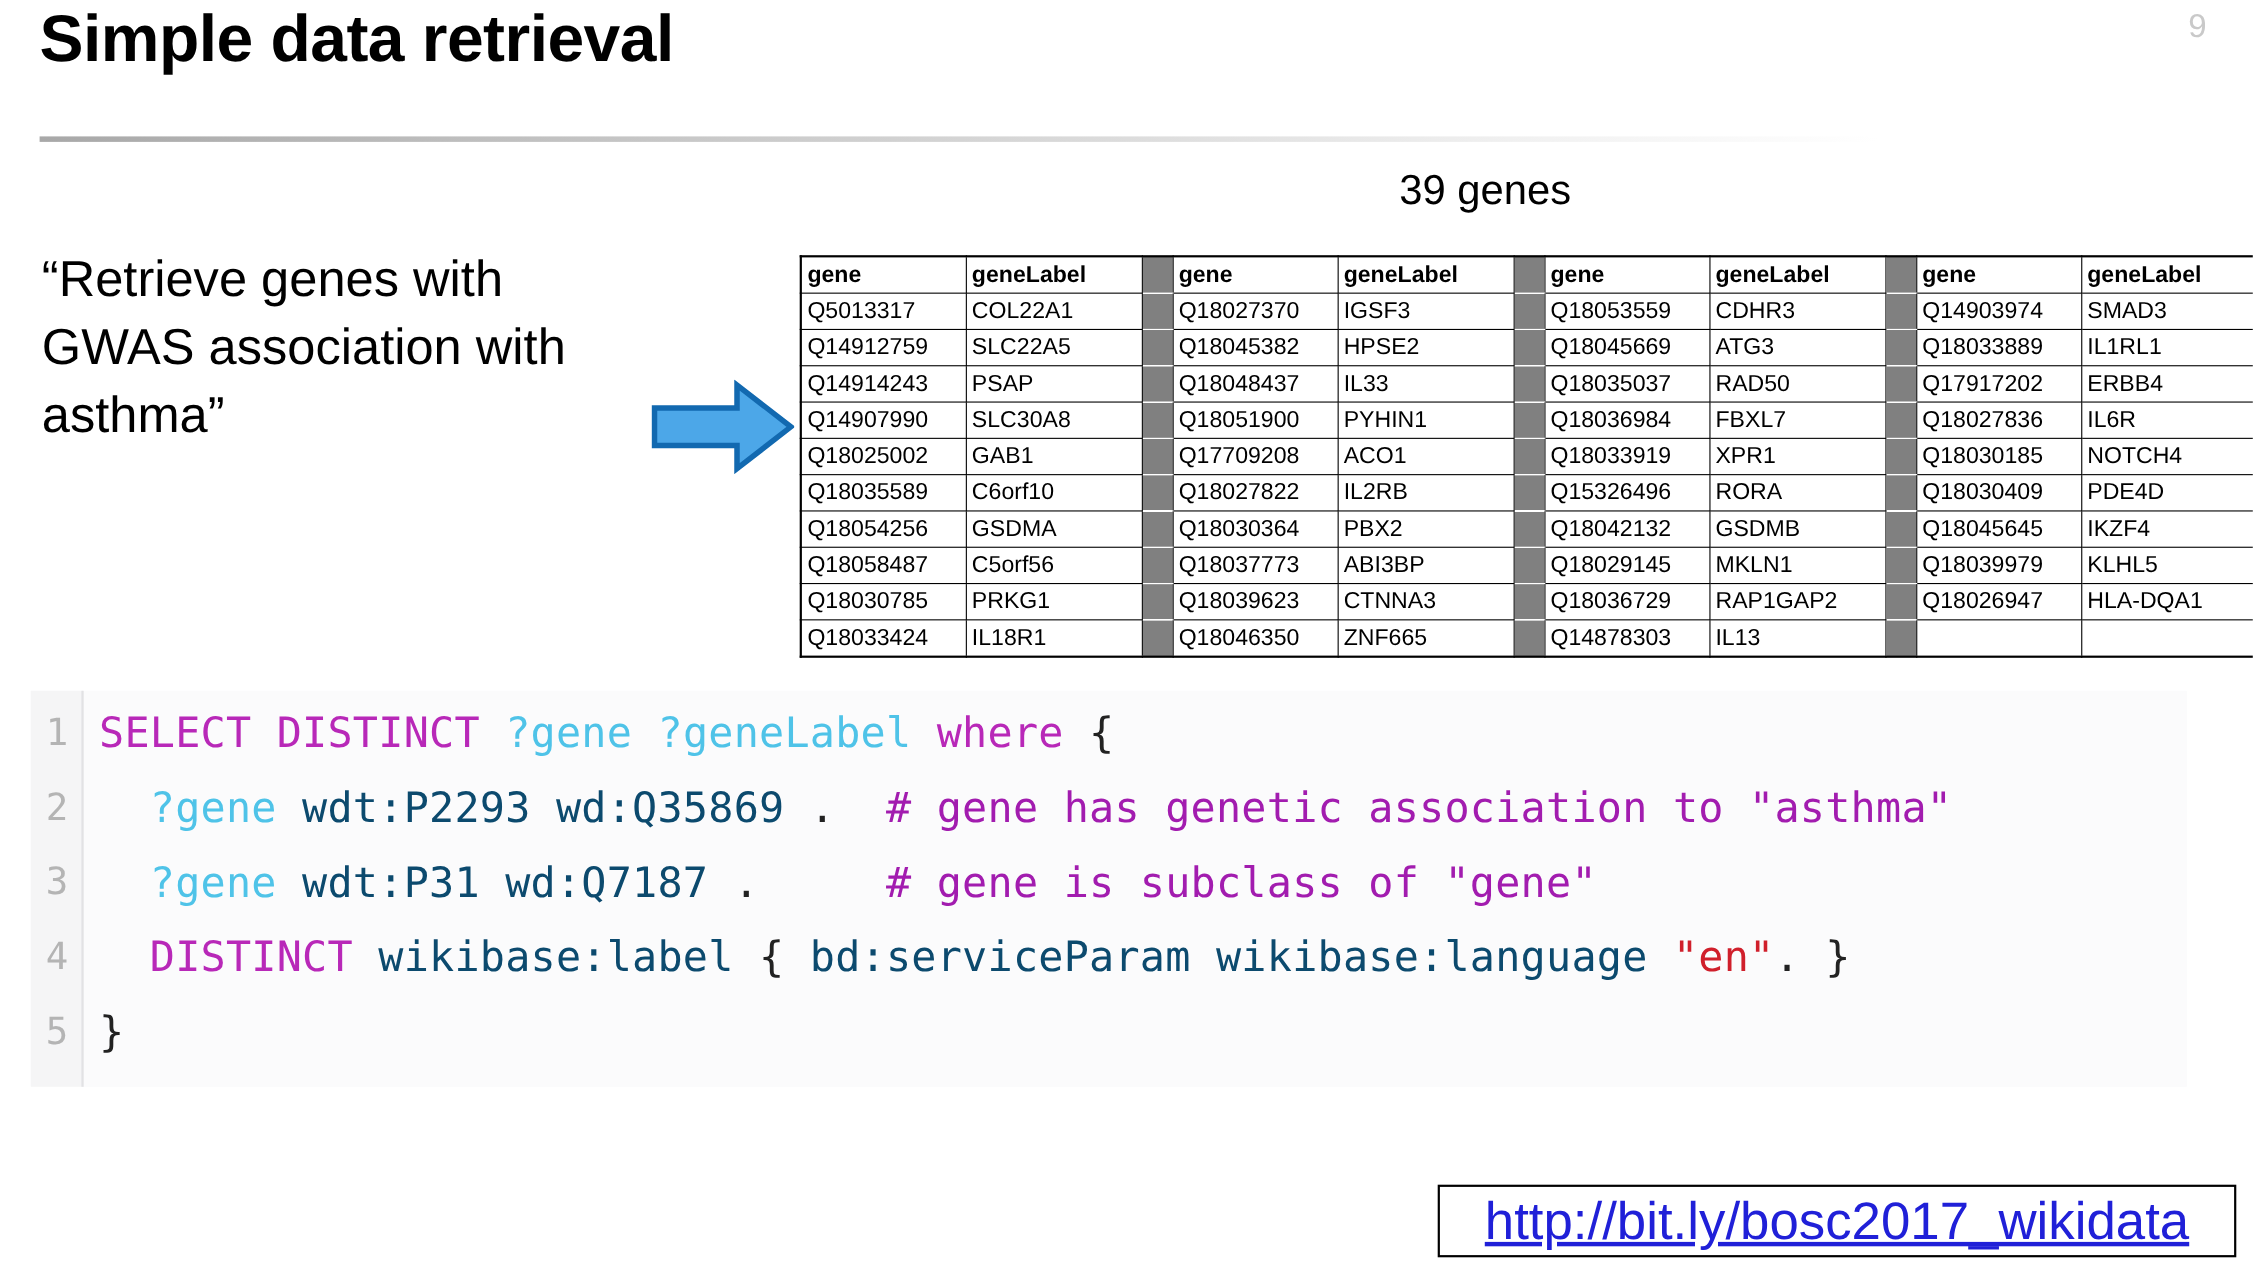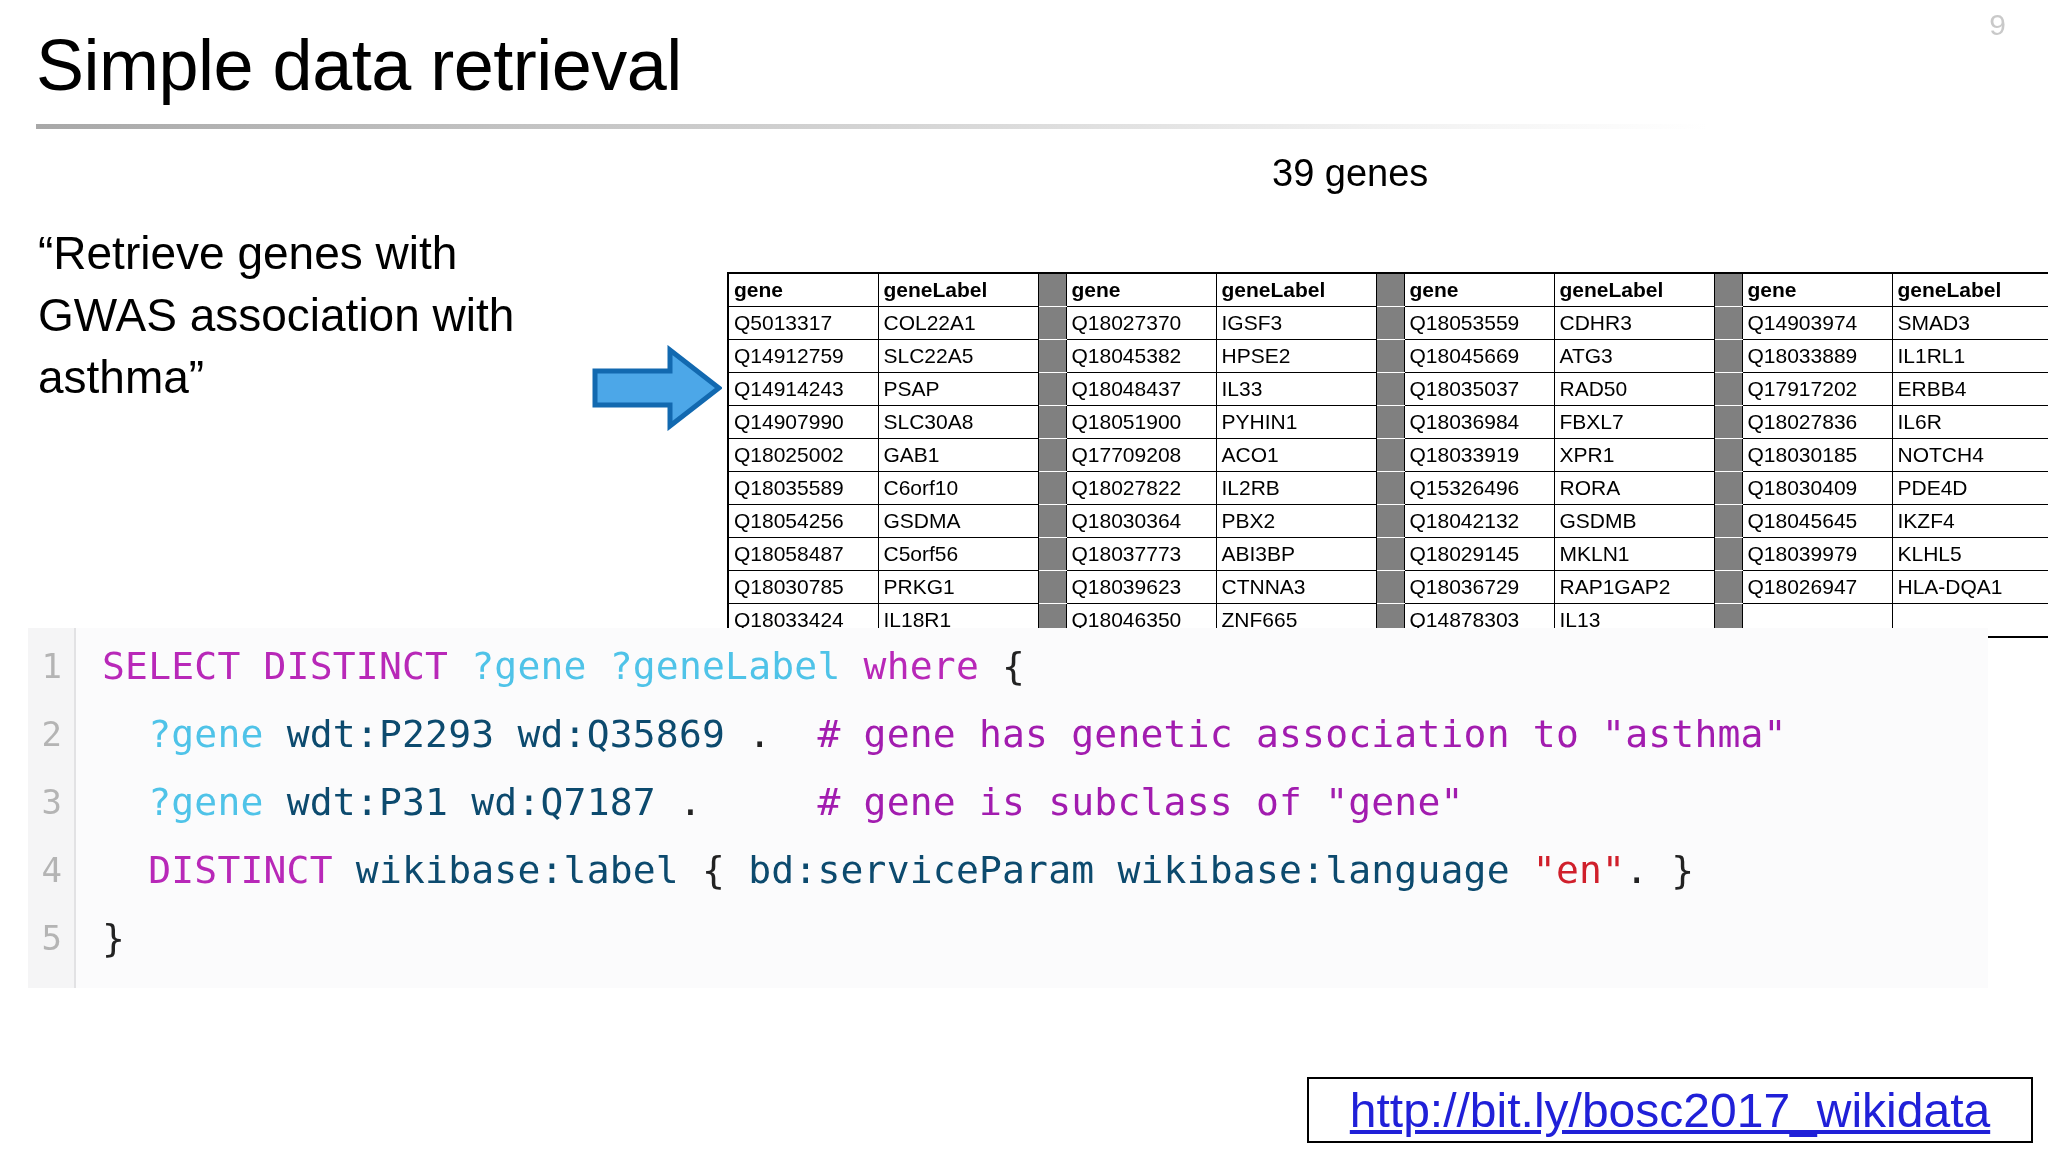--- a/index.html
+++ b/index.html
@@ -22,24 +22,24 @@
     top: 8px;
     right: 42px;
     font-size: 30px;
     color: #c9c9c9;
     font-family: "Liberation Sans", sans-serif;
   }
 
   
   #page-title {
     position: absolute;
-    top: 24px;
+    top: 0;
     left: 36px;
-    font-size: 72px;
-    font-weight: 400;
+    font-size: 60px;
+    font-weight: 700;
     letter-spacing: -0.5px;
     color: #000000;
     white-space: nowrap;
   }
   #title-divider {
     position: absolute;
     top: 124px;
     left: 36px;
     width: 1672px;
     height: 5px;
@@ -78,21 +78,20 @@
     color: #000000;
     white-space: nowrap;
   }
 
   
   #results-table-wrap {
     position: absolute;
     left: 727px;
     top: 232px;
     width: 1305px;
-    margin-top: 40px;
   }
   table.results {
     border-collapse: collapse;
     table-layout: fixed;
     width: 1305px;
     border: 2px solid #000000;
     background: #ffffff;
   }
   table.results td, table.results th {
     border: 1px solid #000000;
@@ -145,21 +144,21 @@
     height: 68px;
     line-height: 68px;
     text-align: right;
     padding-right: 12px;
     font-size: 34px;
     color: #b4b4b4;
   }
   #code-lines {
     flex: 1 1 auto;
     padding-top: 4px;
-    padding-left: 26px;
+    padding-left: 14px;
   }
   #code-lines .cl {
     height: 68px;
     line-height: 68px;
     font-size: 38px;
     white-space: pre;
     letter-spacing: 0.2px;
   }
   .tok-kw      { color: #b828b8; }
   .tok-var     { color: #4fc3e8; }

